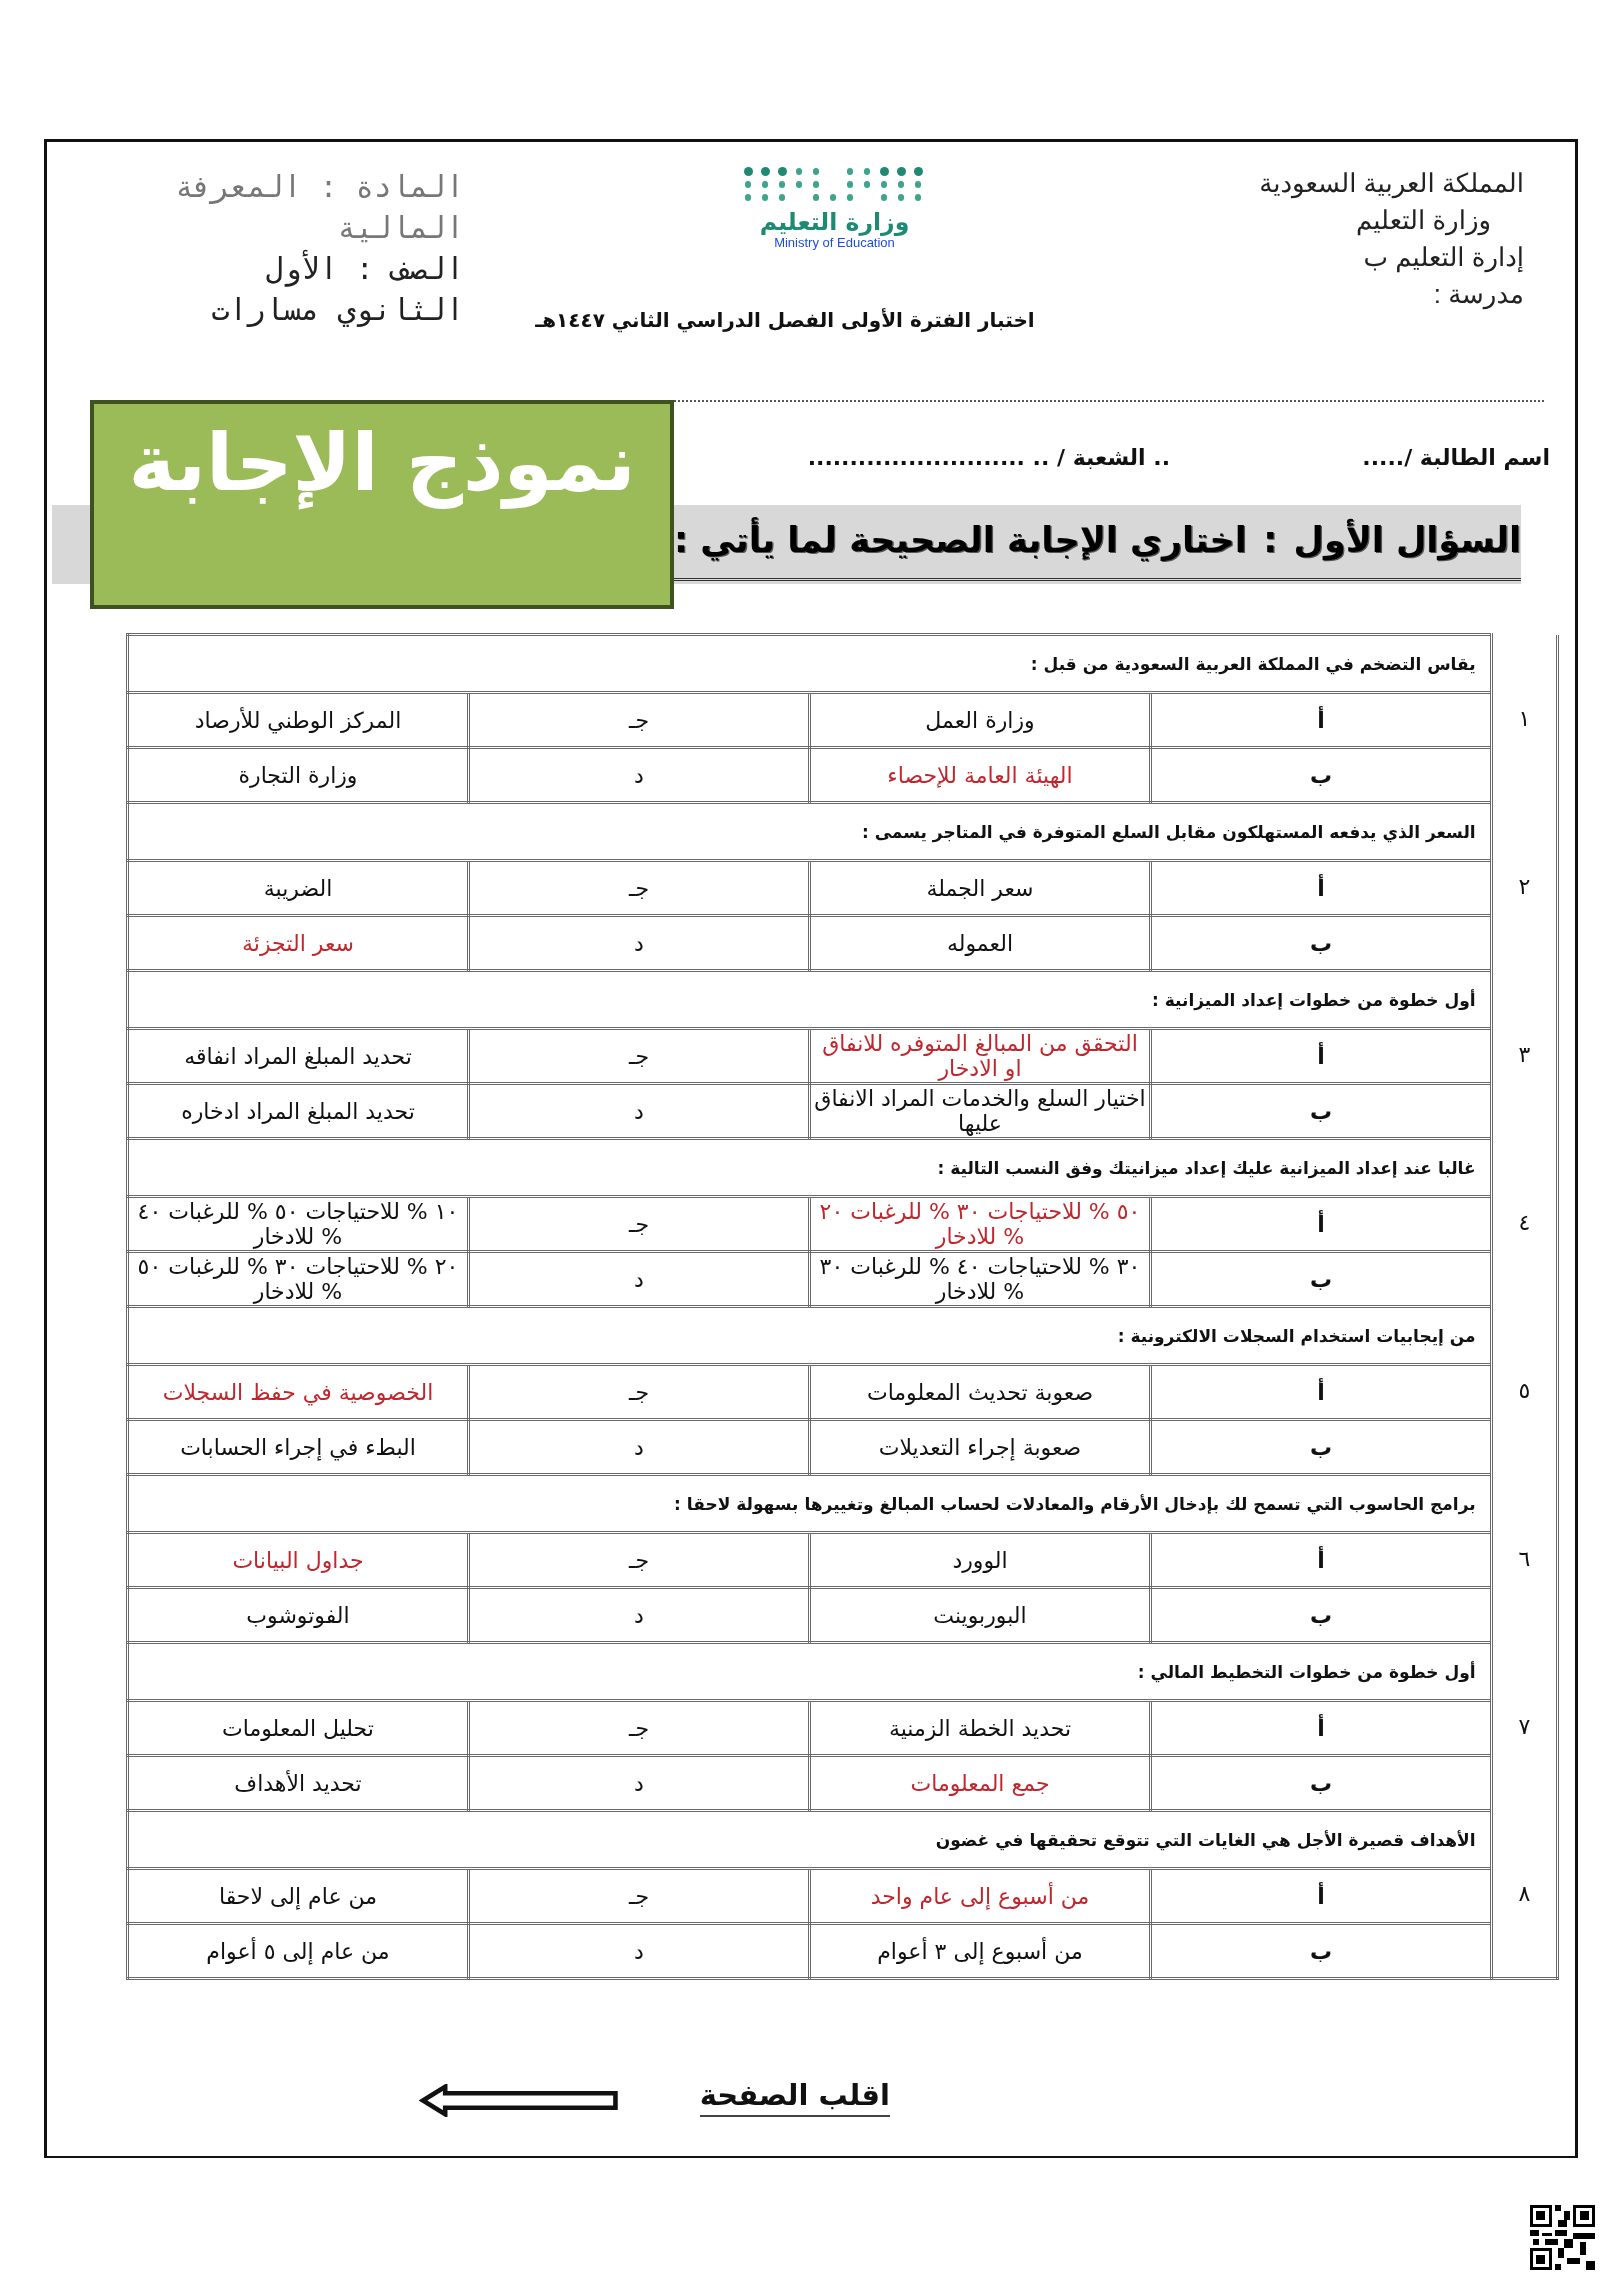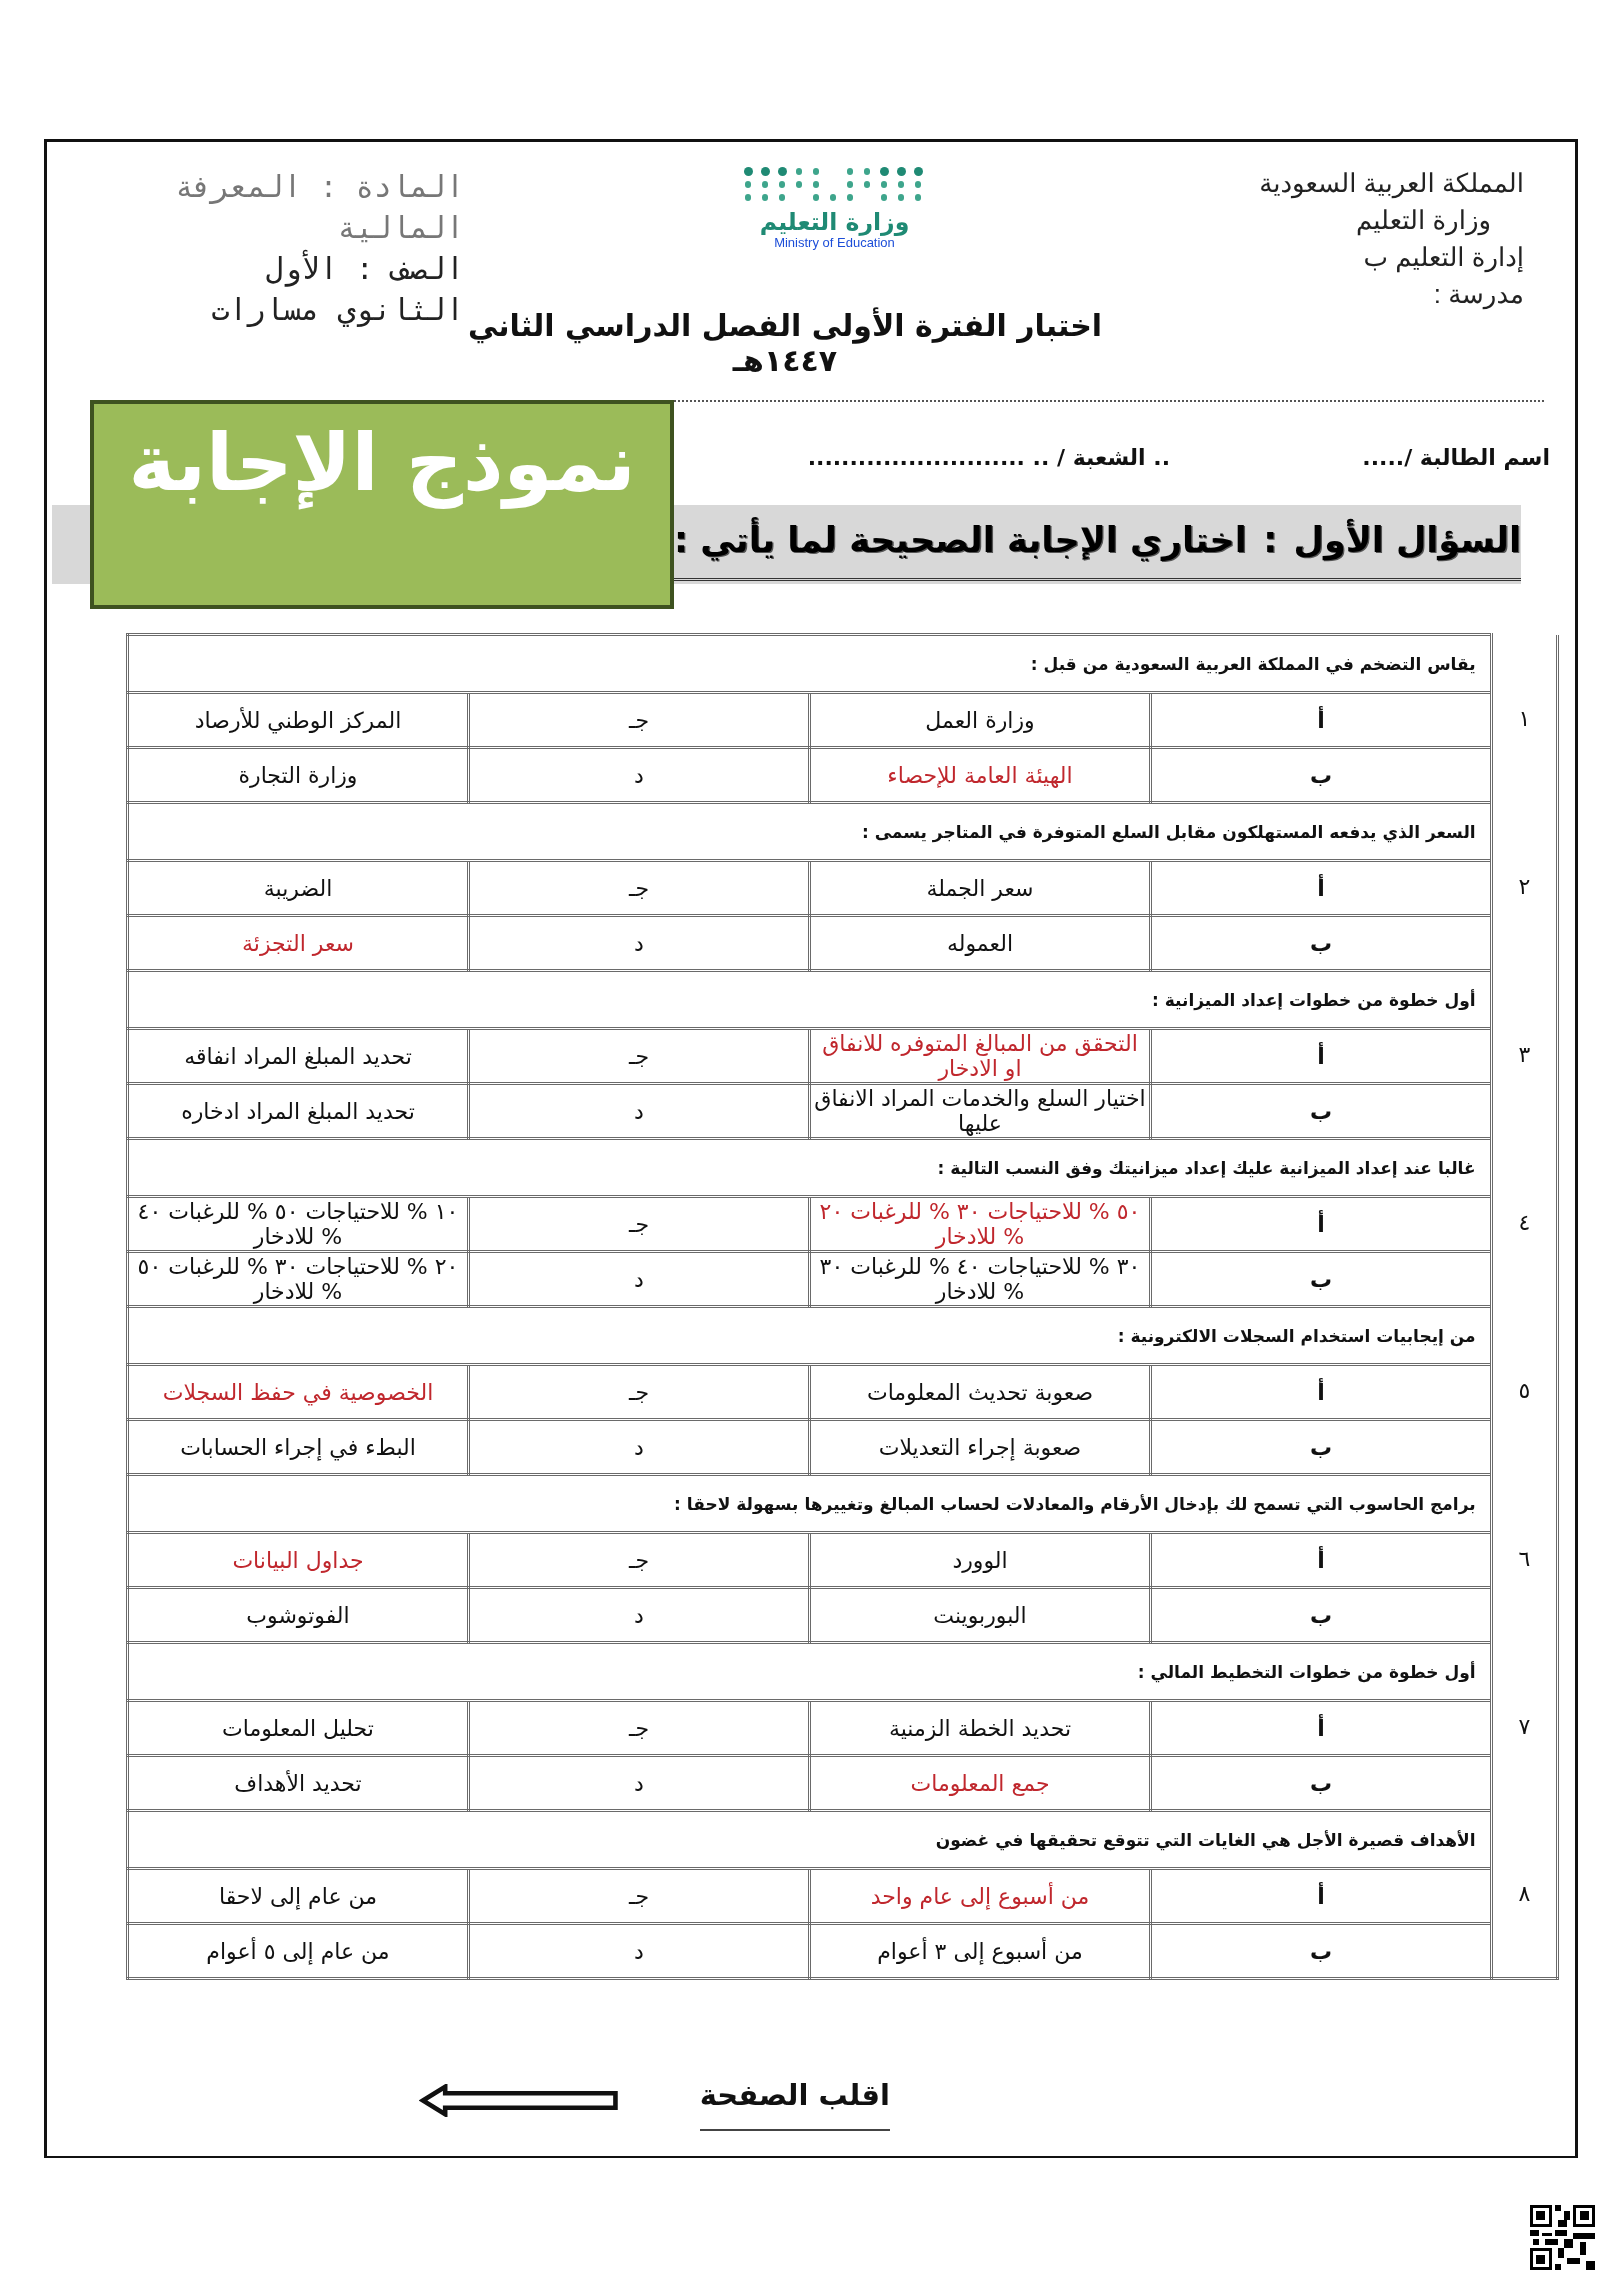--- a/index.html
+++ b/index.html
@@ -22,21 +22,21 @@
   
   .logo { position: absolute; left: 720px; top: 167px; width: 229px; height: 115px; text-align: center; }
   .logo-dots { display: grid; grid-template-columns: repeat(11, 11.8px); gap: 3.9px 5.2px; justify-content: center; direction: ltr; }
   .logo-dots span { width: 9.2px; height: 9.2px; border-radius: 50%; background: #1f8a74; display: block; }
   .logo-dots span.f { background: transparent; }
   .logo-dots span.s { background: #3ea58c; width: 6.5px; height: 6.5px; margin: 1.3px; }
   .logo-ar { font-family: "DejaVu Sans", sans-serif; font-weight: bold; font-size: 23.6px; color: #1f8a74; margin-top: 6.5px; line-height: 26px; }
   .logo-en { font-family: "Liberation Sans", sans-serif; font-size: 13px; color: #1d4ed8; direction: ltr; }
 
   .exam-title { position: absolute; left: 458px; width: 654px; top: 308px; text-align: center;
-                font-family: "DejaVu Sans", sans-serif; font-weight: bold; font-size: 30px; color: #111; }
+                font-family: "DejaVu Sans", sans-serif; font-weight: bold; font-size: 20px; color: #111; }
 
   .sep-line { position: absolute; left: 661px; width: 883px; top: 400px; border-top: 2px dotted #555; }
 
   .student-row { position: absolute; right: 72px; top: 445px; width: 851px; height: 39px;
                  font-family: "DejaVu Sans", sans-serif; font-weight: bold; font-size: 22px; }
   .student-row .name { position: absolute; right: 0; top: 0; }
   .student-row .section { position: absolute; right: 380px; top: 0; }
 
   .q-banner { position: absolute; left: 52px; top: 505px; width: 1469px; height: 79px; background: #d8d8d8; }
   .q-title { position: absolute; right: 101px; top: 520px; font-family: "DejaVu Sans", sans-serif;
@@ -57,21 +57,21 @@
   .qtable td.num.last { border-bottom: 3.3px double #6a6a6a; }
   .qtable td.letter { width: 58px; font-weight: bold; }
   .qtable td.opt { width: 628px; }
   .qtable td.letter2 { width: 71px; }
   .qtable td.opt2 { width: 543px; }
   .qtable td.stem { text-align: right; padding-right: 14.4px; font-weight: bold; font-size: 17px; height: 55px; }
   .qtable td.correct { color: #c0272d; }
 
   .footer { position: absolute; left: 419px; top: 2071px; width: 471px; height: 59px; }
   .footer .turn { position: absolute; right: 0; top: 6.5px; font-family: "DejaVu Sans", sans-serif; font-weight: bold;
-                  font-size: 29px; border-bottom: 2.6px solid #444; padding-bottom: 17px; }
+                  font-size: 29px; border-bottom: 2.6px solid #444; padding-bottom: 3px; }
   .footer .arrow { position: absolute; left: 0; top: 13px; width: 203px; height: 33px; }
 
   .qr { position: absolute; left: 1530px; top: 2205px; width: 65px; height: 65px; }
 </style>
 </head>
 <body>
 
 <div class="page-frame"></div>
 
 <div class="hdr-right">

